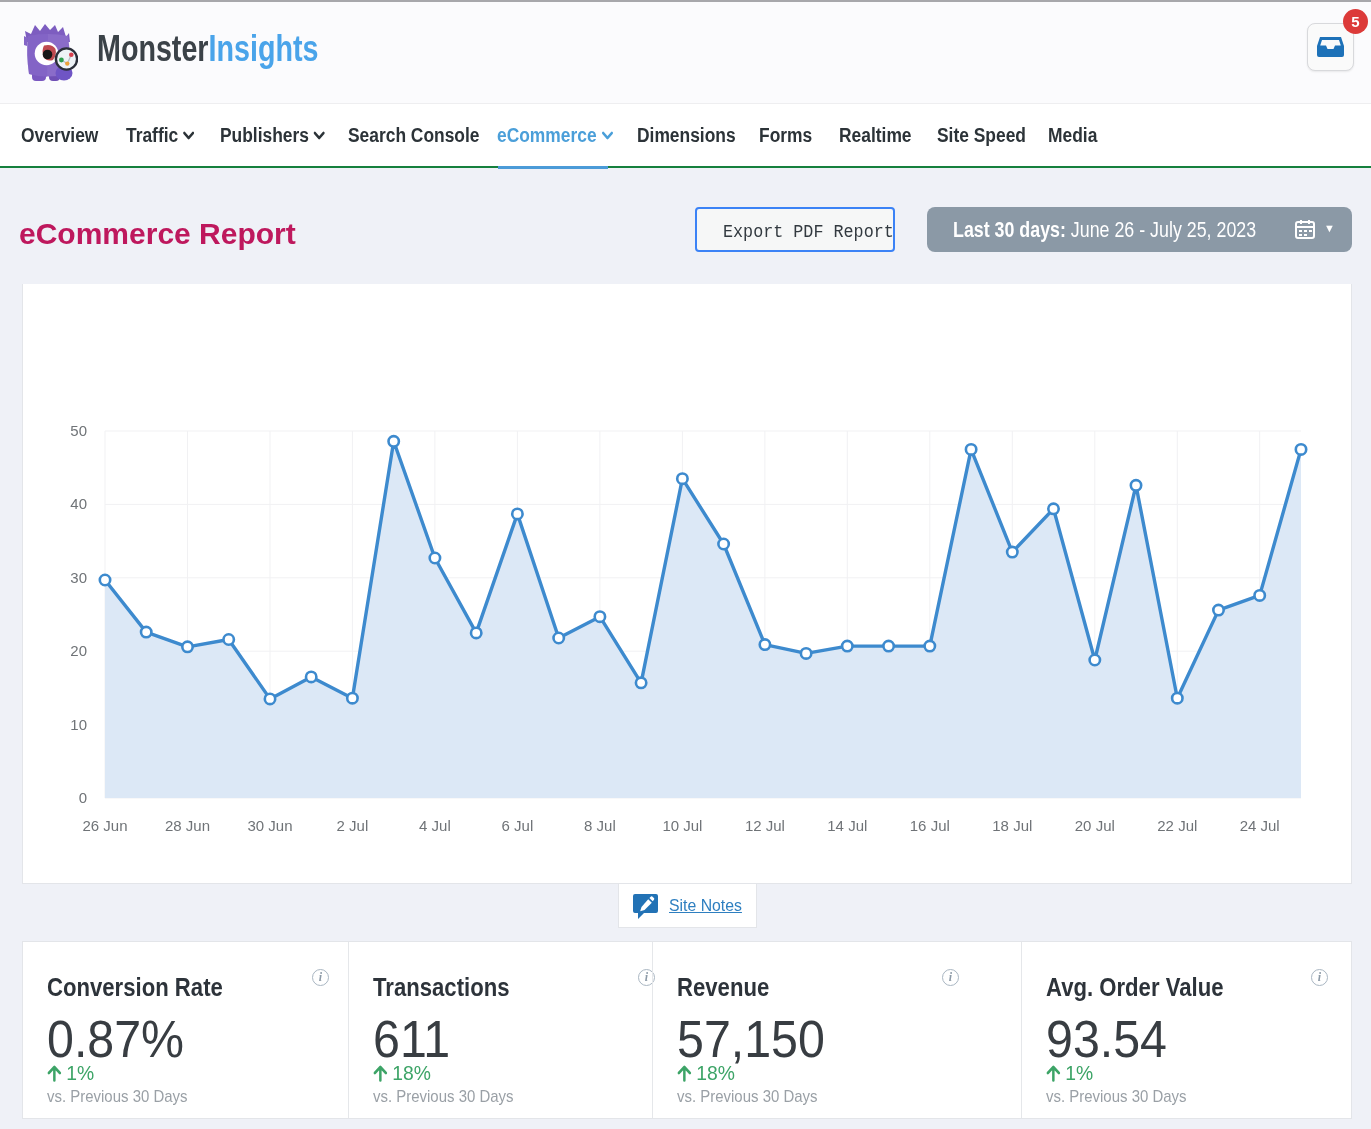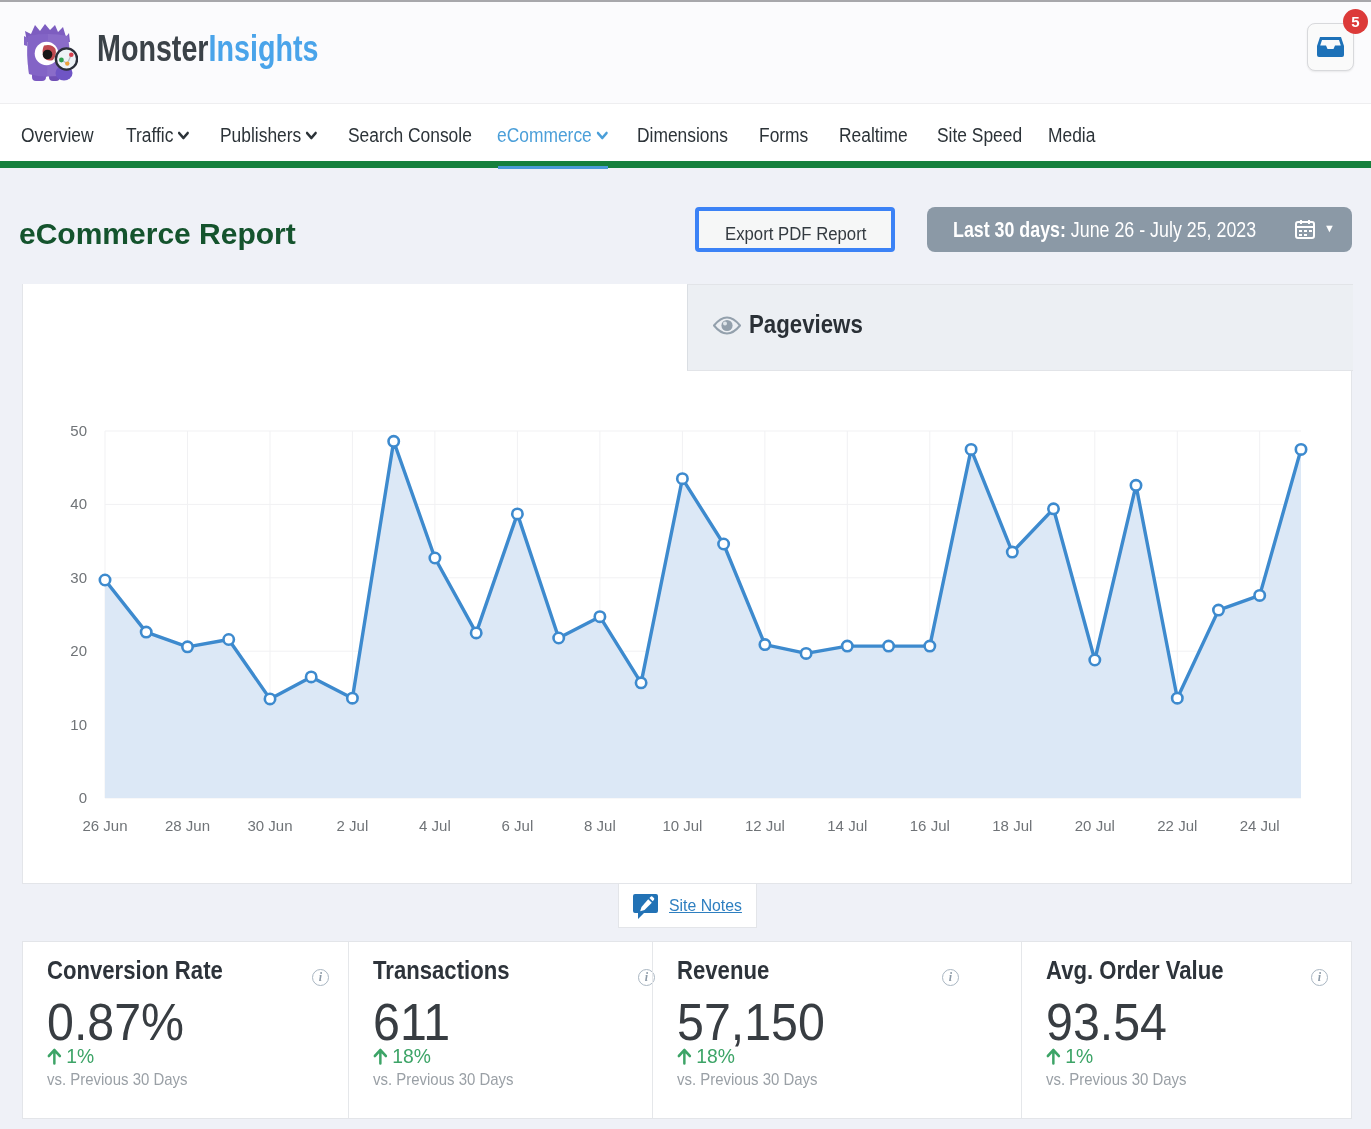--- a/index.html
+++ b/index.html
@@ -1,39 +1,39 @@
 <!DOCTYPE html>
 <html><head>
 <meta charset="utf-8">
 <style>
 * { margin:0; padding:0; box-sizing:border-box; }
 html,body { width:1371px; height:1129px; font-family:"Liberation Sans", sans-serif; background:#eff1f7; overflow:hidden; }
 .topline { position:absolute; left:0; top:0; width:1371px; height:2px; background:#a7a7ab; }
 .header { position:absolute; left:0; top:2px; width:1371px; height:101px; background:#fbfbfd; }
-.nav { position:absolute; left:0; top:103px; width:1371px; height:65px; z-index:2; background:#ffffff; border-top:1px solid #eeeef0; border-bottom:7px solid #15803d; }
+.nav { position:absolute; left:0; top:103px; width:1371px; height:65px; z-index:2; background:#ffffff; border-top:1px solid #eeeef0; border-bottom:2px solid #15803d;font-weight:bold; }
 .nav-item { position:absolute; top:21px; line-height:20px; font-size:20px; color:#2c3338; white-space:nowrap; display:flex; align-items:center; transform:scaleX(0.87); transform-origin:left top; }
 .nav-active { color:#4b9fd9; position:relative; }
 .logo { position:absolute; left:33px; top:20px; }
 .logotext { position:absolute; left:97px; top:26px; font-size:37px; line-height:42px; font-weight:bold; transform:scaleX(0.775); transform-origin:left top; white-space:nowrap; color:#3b4248; }
 .logotext span { color:#4aa4ea; }
 .inboxbtn { position:absolute; left:1307px; top:21px; width:47px; height:48px; background:#fafafa; border:1px solid #d8d9dc; border-radius:8px; box-shadow:0 1px 2px rgba(0,0,0,0.08); }
 .badge { position:absolute; left:1343px; top:7px; width:25px; height:25px; background:#dc3a39; border-radius:50%; color:#fff; font-size:15px; font-weight:bold; text-align:center; line-height:25px; }
-.h1 { position:absolute; left:19px; top:216px; font-size:30px; line-height:36px; font-weight:bold; color:#14532d; white-space:nowrap; }
-.exportbtn { position:absolute; left:695px; top:207px; width:200px; height:45px; background:#f6f7f7; border:4px solid #3b82f6; border-radius:4px; color:#333a40; font-size:18px; line-height:47px; }
+.h1 { position:absolute; left:19px; top:216px; font-size:30px; line-height:36px; font-weight:bold; color:#be185d; white-space:nowrap; }
+.exportbtn { position:absolute; left:695px; top:207px; width:200px; height:45px; background:#f6f7f7; border:2px solid #3b82f6; border-radius:4px; color:#333a40; font-size:18px; line-height:47px;font-family:Liberation Mono, monospace; }
 .exportbtn span { position:absolute; left:26px; top:0; transform:scaleX(0.93); transform-origin:left top; white-space:nowrap; line-height:47px; }
 .datebtn { position:absolute; left:927px; top:207px; width:425px; height:45px; background:#8b99a6; border-radius:8px; color:#ffffff; }
 .datebtn .dtx { position:absolute; left:26px; top:0; font-size:22px; line-height:45px; transform:scaleX(0.81); transform-origin:left top; white-space:nowrap; }
 .card { position:absolute; background:#ffffff; border:1px solid #e3e5e9; }
 .chartcard { left:22px; top:284px; width:1330px; height:600px; border-top:none; }
 .tab-sess { position:absolute; left:0px; top:0px; width:664px; height:87px; background:#fff; border-top:3px solid #4b9bd8; }
 .tab-page { position:absolute; left:664px; top:0px; width:666px; height:87px; background:#eceff3; border-left:1px solid #dadee3; border-bottom:1px solid #e2e4e8; border-top:1px solid #e2e4e8; }
 .tablabel { font-size:25px; line-height:26px; font-weight:bold; position:absolute; top:24px; transform-origin:left top; white-space:nowrap; }
 .sitenotes { position:absolute; left:618px; top:884px; width:139px; height:44px; background:#ffffff; border:1px solid #e3e5e9; border-top:none; }
 .statrow { left:22px; top:941px; width:1330px; height:178px; }
-.stat { position:absolute; top:0; width:332px; height:176px; padding:15px 24px 0 24px; }
+.stat { position:absolute; top:0; width:332px; height:176px; padding:32px 24px 0 24px; }
 .stat + .stat { border-left:1px solid #e5e7ea; }
 .stat-title { font-size:25px; line-height:27px; font-weight:bold; color:#2d333a; transform:scaleX(0.885); transform-origin:left top; white-space:nowrap; }
 .stat-num { font-size:52px; line-height:46px; color:#383d42; margin-top:15px; transform:scaleX(0.93); transform-origin:left top; white-space:nowrap; }
 .stat-up { font-size:21px; line-height:20px; color:#3da467; margin-top:1px; transform:scaleX(0.92); transform-origin:left top; display:flex; align-items:center; }
 .stat-vs { font-size:17px; line-height:17px; color:#9aa0a6; margin-top:5px; transform:scaleX(0.88); transform-origin:left top; white-space:nowrap; }
 .info { position:absolute; top:27px; width:17px; height:17px; border:1.3px solid #a9b6c2; border-radius:50%; color:#8c9aa7; font-size:12px; font-weight:bold; text-align:center; line-height:14.5px; font-family:"Liberation Serif", serif; font-style:italic; }
 </style>
 </head>
 <body>
 <div class="topline"></div>
@@ -103,28 +103,20 @@
     <line x1="14" y1="1" x2="14" y2="5" stroke="#fff" stroke-width="2"></line>
     <rect x="4" y="11" width="3" height="2" fill="#fff"></rect>
       <rect x="9" y="11" width="3" height="2" fill="#fff"></rect>
       <rect x="14" y="11" width="3" height="2" fill="#fff"></rect>
     <rect x="4" y="15" width="3" height="2" fill="#fff"></rect>
       <rect x="9" y="15" width="3" height="2" fill="#fff"></rect>
   </svg>
   <span style="position:absolute;left:397px;top:16px;font-size:11px;line-height:11px;">▼</span>
 </div>
 <div class="card chartcard">
-  <div class="tab-page">
-    <svg width="28" height="19" viewBox="0 0 28 19" style="position:absolute;left:25px;top:31px">
-      <path d="M1 9.5 Q7.5 1.5 14 1.5 Q20.5 1.5 27 9.5 Q20.5 17.5 14 17.5 Q7.5 17.5 1 9.5 Z" fill="none" stroke="#93a0ac" stroke-width="2"></path>
-      <circle cx="14" cy="9.5" r="5.6" fill="#93a0ac"></circle>
-      <circle cx="12" cy="7.6" r="2" fill="#dfe5ea"></circle>
-    </svg>
-    <div class="tablabel" style="left:61px;top:26px;color:#2a3036;transform:scaleX(0.89);">Pageviews</div>
-  </div>
   <svg width="1330" height="513" viewBox="0 0 1330 513" style="position:absolute;left:0;top:87px;">
 <line x1="82" y1="427.0" x2="1278" y2="427.0" stroke="#f1f1f3" stroke-width="1"></line>
 <line x1="82" y1="353.6" x2="1278" y2="353.6" stroke="#f1f1f3" stroke-width="1"></line>
 <line x1="82" y1="280.2" x2="1278" y2="280.2" stroke="#f1f1f3" stroke-width="1"></line>
 <line x1="82" y1="206.8" x2="1278" y2="206.8" stroke="#f1f1f3" stroke-width="1"></line>
 <line x1="82" y1="133.4" x2="1278" y2="133.4" stroke="#f1f1f3" stroke-width="1"></line>
 <line x1="82" y1="60.0" x2="1278" y2="60.0" stroke="#f1f1f3" stroke-width="1"></line>
 <line x1="82.0" y1="60.0" x2="82.0" y2="427.0" stroke="#f1f1f3" stroke-width="1"></line>
 <line x1="164.5" y1="60.0" x2="164.5" y2="427.0" stroke="#f1f1f3" stroke-width="1"></line>
 <line x1="247.0" y1="60.0" x2="247.0" y2="427.0" stroke="#f1f1f3" stroke-width="1"></line>

